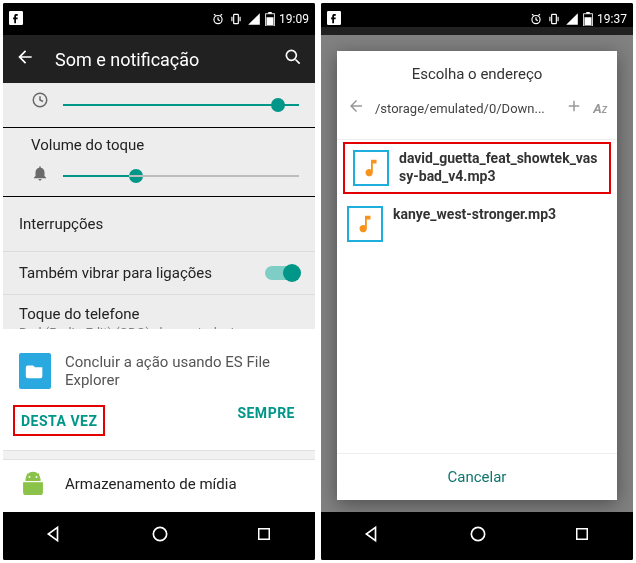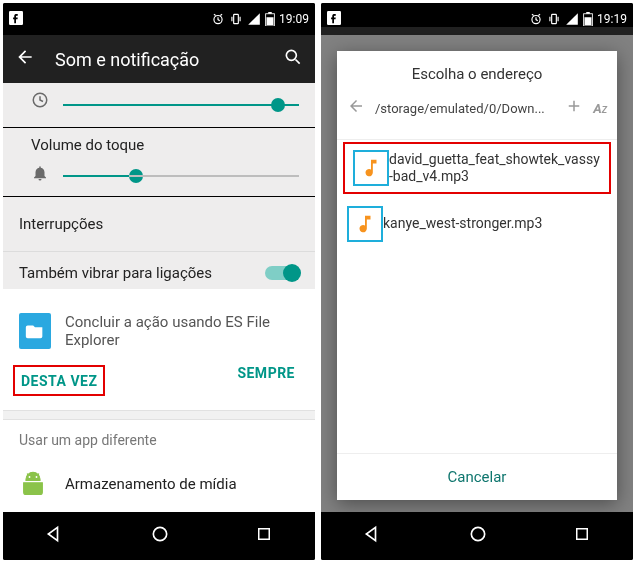--- a/index.html
+++ b/index.html
@@ -37,21 +37,21 @@
   .navbar { position: absolute; bottom: 0; left: 0; right: 0; height: 48px; background: #000; display: flex; align-items: center; justify-content: space-around; }
   .nav-btn { color: #fff; }
 
   
   .dim { position: absolute; top: 24px; left: 0; right: 0; bottom: 48px; background: rgba(60,60,60,0.55); display: flex; align-items: center; justify-content: center; }
   .dialog { position: absolute; top: 24px; left: 16px; right: 16px; bottom: 12px; background: #fff; box-shadow: 0 4px 18px rgba(0,0,0,0.4); display: flex; flex-direction: column; }
   .dlg-title { text-align: center; font-size: 15px; color: #333; padding: 14px 0 10px 0; }
   .dlg-path-row { display: flex; align-items: center; padding: 4px 10px 20px 10px; gap: 10px; border-bottom: 1px solid #eee; }
   .path-text { flex: 1; color: #444; font-size: 13px; white-space: nowrap; overflow: hidden; }
   .file-list { flex: 1; overflow: hidden; }
-  .file-row { display: flex; align-items: center; padding: 8px 10px; }
+  .file-row { display: flex; align-items: flex-start; gap: 10px; padding: 8px 10px; font-weight: bold; }
   .music-icon { width: 36px; height: 36px; border: 2px solid #1eaedb; display: flex; align-items: center; justify-content: center; flex-shrink: 0; }
   .file-name { font-size: 14px; color: #333; word-break: break-all; line-height: 1.25; }
   .file-row.hl { border: 2px solid #e30000; margin: 2px 6px 4px 6px; padding: 6px 8px; }
   .dlg-footer { text-align: center; padding: 14px 0; border-top: 1px solid #eee; font-size: 15px; color: #0f766e; }
 
   .grey-bg { background: #d6d6d6; height: calc(100% - 24px - 48px); }
 </style>
 </head>
 <body>
 
@@ -158,21 +158,20 @@
       </div>
       <div class="sheet-title">Concluir a ação usando ES File Explorer</div>
     </div>
     <div class="sheet-actions">
       <span class="highlight-box">
         <span class="sheet-btn">DESTA VEZ</span>
       </span>
       <span class="sheet-btn">SEMPRE</span>
     </div>
     <div class="sheet-sep"></div>
-    <div class="sheet-sub">Usar um app diferente</div>
     <div class="alt-row">
       <span class="droid-icon">
         <svg width="28" height="28" viewBox="0 0 24 24" fill="#8bc34a">
             <path d="M6 8a6 6 0 0112 0v1H6V8zm-2 3h16v8a2 2 0 01-2 2H6a2 2 0 01-2-2v-8zM8 5l-1-2m9 2l1-2" stroke="#8bc34a" stroke-width="1"></path>
             <circle cx="9" cy="6" r=".8" fill="#fff"></circle>
             <circle cx="15" cy="6" r=".8" fill="#fff"></circle>
           </svg>
       </span>
       <span class="row-label">Armazenamento de mídia</span>
     </div>
@@ -220,21 +219,21 @@
             <path d="M2 22L22 2v20z"></path>
           </svg>
         </span>
       <span class="sb-icon">
           <svg width="10" height="14" viewBox="0 0 10 16" fill="#fff">
             <rect x="0" y="2" width="10" height="14" fill="none" stroke="#fff"></rect>
             <rect x="3" y="0" width="4" height="2"></rect>
             <rect x="1" y="6" width="8" height="9"></rect>
           </svg>
         </span>
-      <span>19:19</span>
+      <span>19:37</span>
     </div>
   </div>
 
   <div class="grey-bg">
     <div class="dim">
       <div class="dialog">
         <div class="dlg-title">Escolha o endereço</div>
         <div class="dlg-path-row">
           <span><svg width="18" height="18" viewBox="0 0 24 24" fill="#999">
                 <path d="M20 11H7.8l5.6-5.6L12 4l-8 8 8 8 1.4-1.4L7.8 13H20z"></path>

